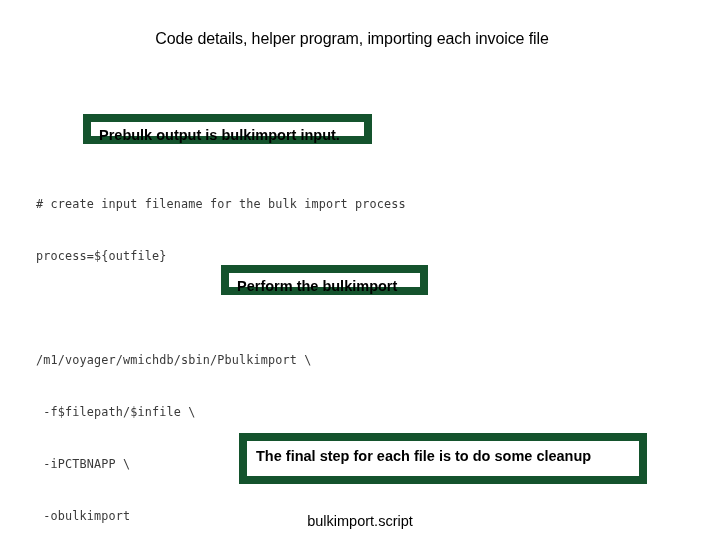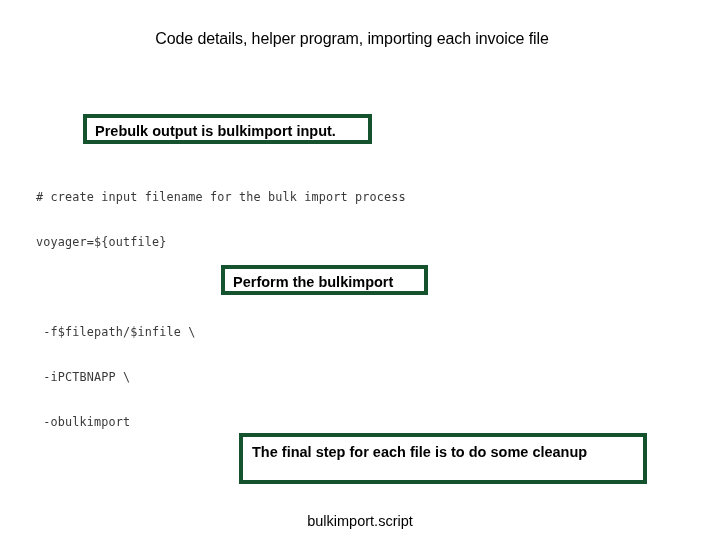--- a/index.html
+++ b/index.html
@@ -30,21 +30,21 @@
     text-align: center;
     font-size: 16px;
     color: #000000;
     font-family: "Liberation Sans", sans-serif;
     letter-spacing: -0.1px;
     white-space: nowrap;
   }
   .callout {
     position: absolute;
     box-sizing: border-box;
-    border: 4px solid #14532d;
+    border: 8px solid #14532d;
     background: #ffffff;
     color: #000000;
     font-family: "Liberation Sans", sans-serif;
     font-weight: bold;
     font-size: 14.5px;
     line-height: 18px;
     padding: 4px 7px 4px 8px;
   }
   #callout-prebulk {
     left: 83px;
@@ -73,20 +73,21 @@
     font-family: "DejaVu Sans Mono", monospace;
     font-size: 11.8px;
     line-height: 15px;
     color: #3a3a3a;
     white-space: pre;
     letter-spacing: 0.15px;
   }
   #code-block .code-line {
     height: 15px;
     white-space: pre;
+    margin-top: 7px;
   }
   #code-block .code-line.blank {
     height: 15px;
   }
   .footer-caption {
     position: absolute;
     left: 0;
     top: 513px;
     width: 720px;
     text-align: center;
@@ -99,22 +100,23 @@
 <body>
 
 <div id="slide">
 
   <div class="slide-title">Code details, helper program, importing each invoice file</div>
 
   <div class="callout" id="callout-prebulk">Prebulk output is bulkimport input.</div>
 
   <div id="code-block">
     <div class="code-line"># create input filename for the bulk import process</div>
-    <div class="code-line">voyager=${outfile}</div>
+    <div class="code-line">process=${outfile}</div>
     <div class="code-line blank">&nbsp;</div>
+    <div class="code-line">/m1/voyager/wmichdb/sbin/Pbulkimport \</div>
     <div class="code-line"> -f$filepath/$infile \</div>
     <div class="code-line"> -iPCTBNAPP \</div>
     <div class="code-line"> -obulkimport</div>
   </div>
 
   <div class="callout" id="callout-perform">Perform the bulkimport</div>
 
   <div class="callout" id="callout-final">
     <div>The final step for each file is to do some cleanup</div>
   </div>

